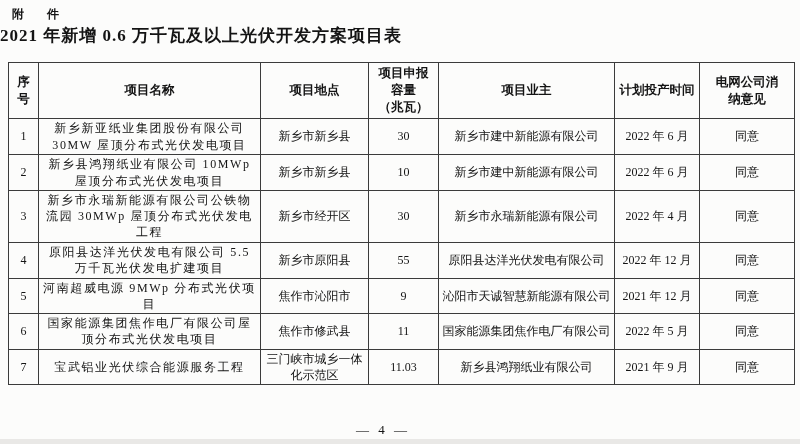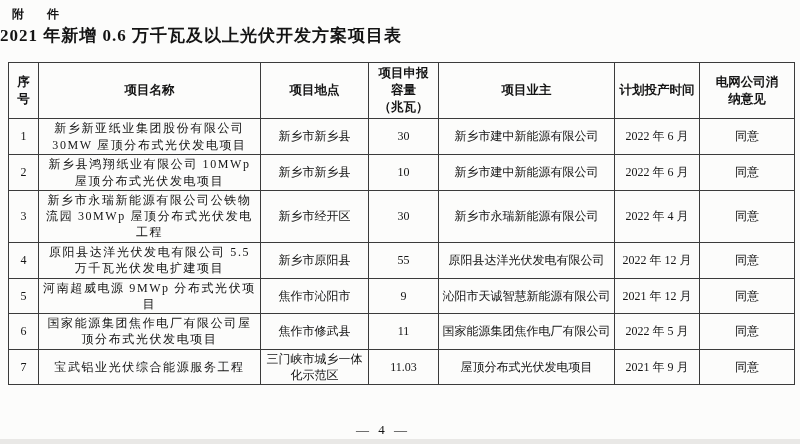--- a/index.html
+++ b/index.html
@@ -183,21 +183,21 @@
     <td>国家能源集团焦作电厂有限公司</td>
     <td>2022 年 5 月</td>
     <td>同意</td>
   </tr>
 
   <tr class="h-r7">
     <td>7</td>
     <td class="name-cell">宝武铝业光伏综合能源服务工程</td>
     <td>三门峡市城乡一体化示范区</td>
     <td>11.03</td>
-    <td>屋顶分布式光伏发电项目</td>
+    <td>新乡县鸿翔纸业有限公司</td>
     <td>2021 年 9 月</td>
     <td>同意</td>
   </tr>
 </tbody>
   </table>
 
 <div class="page-number">— 4 —</div>
 <div class="scan-edge"></div>
 
 </body></html>

